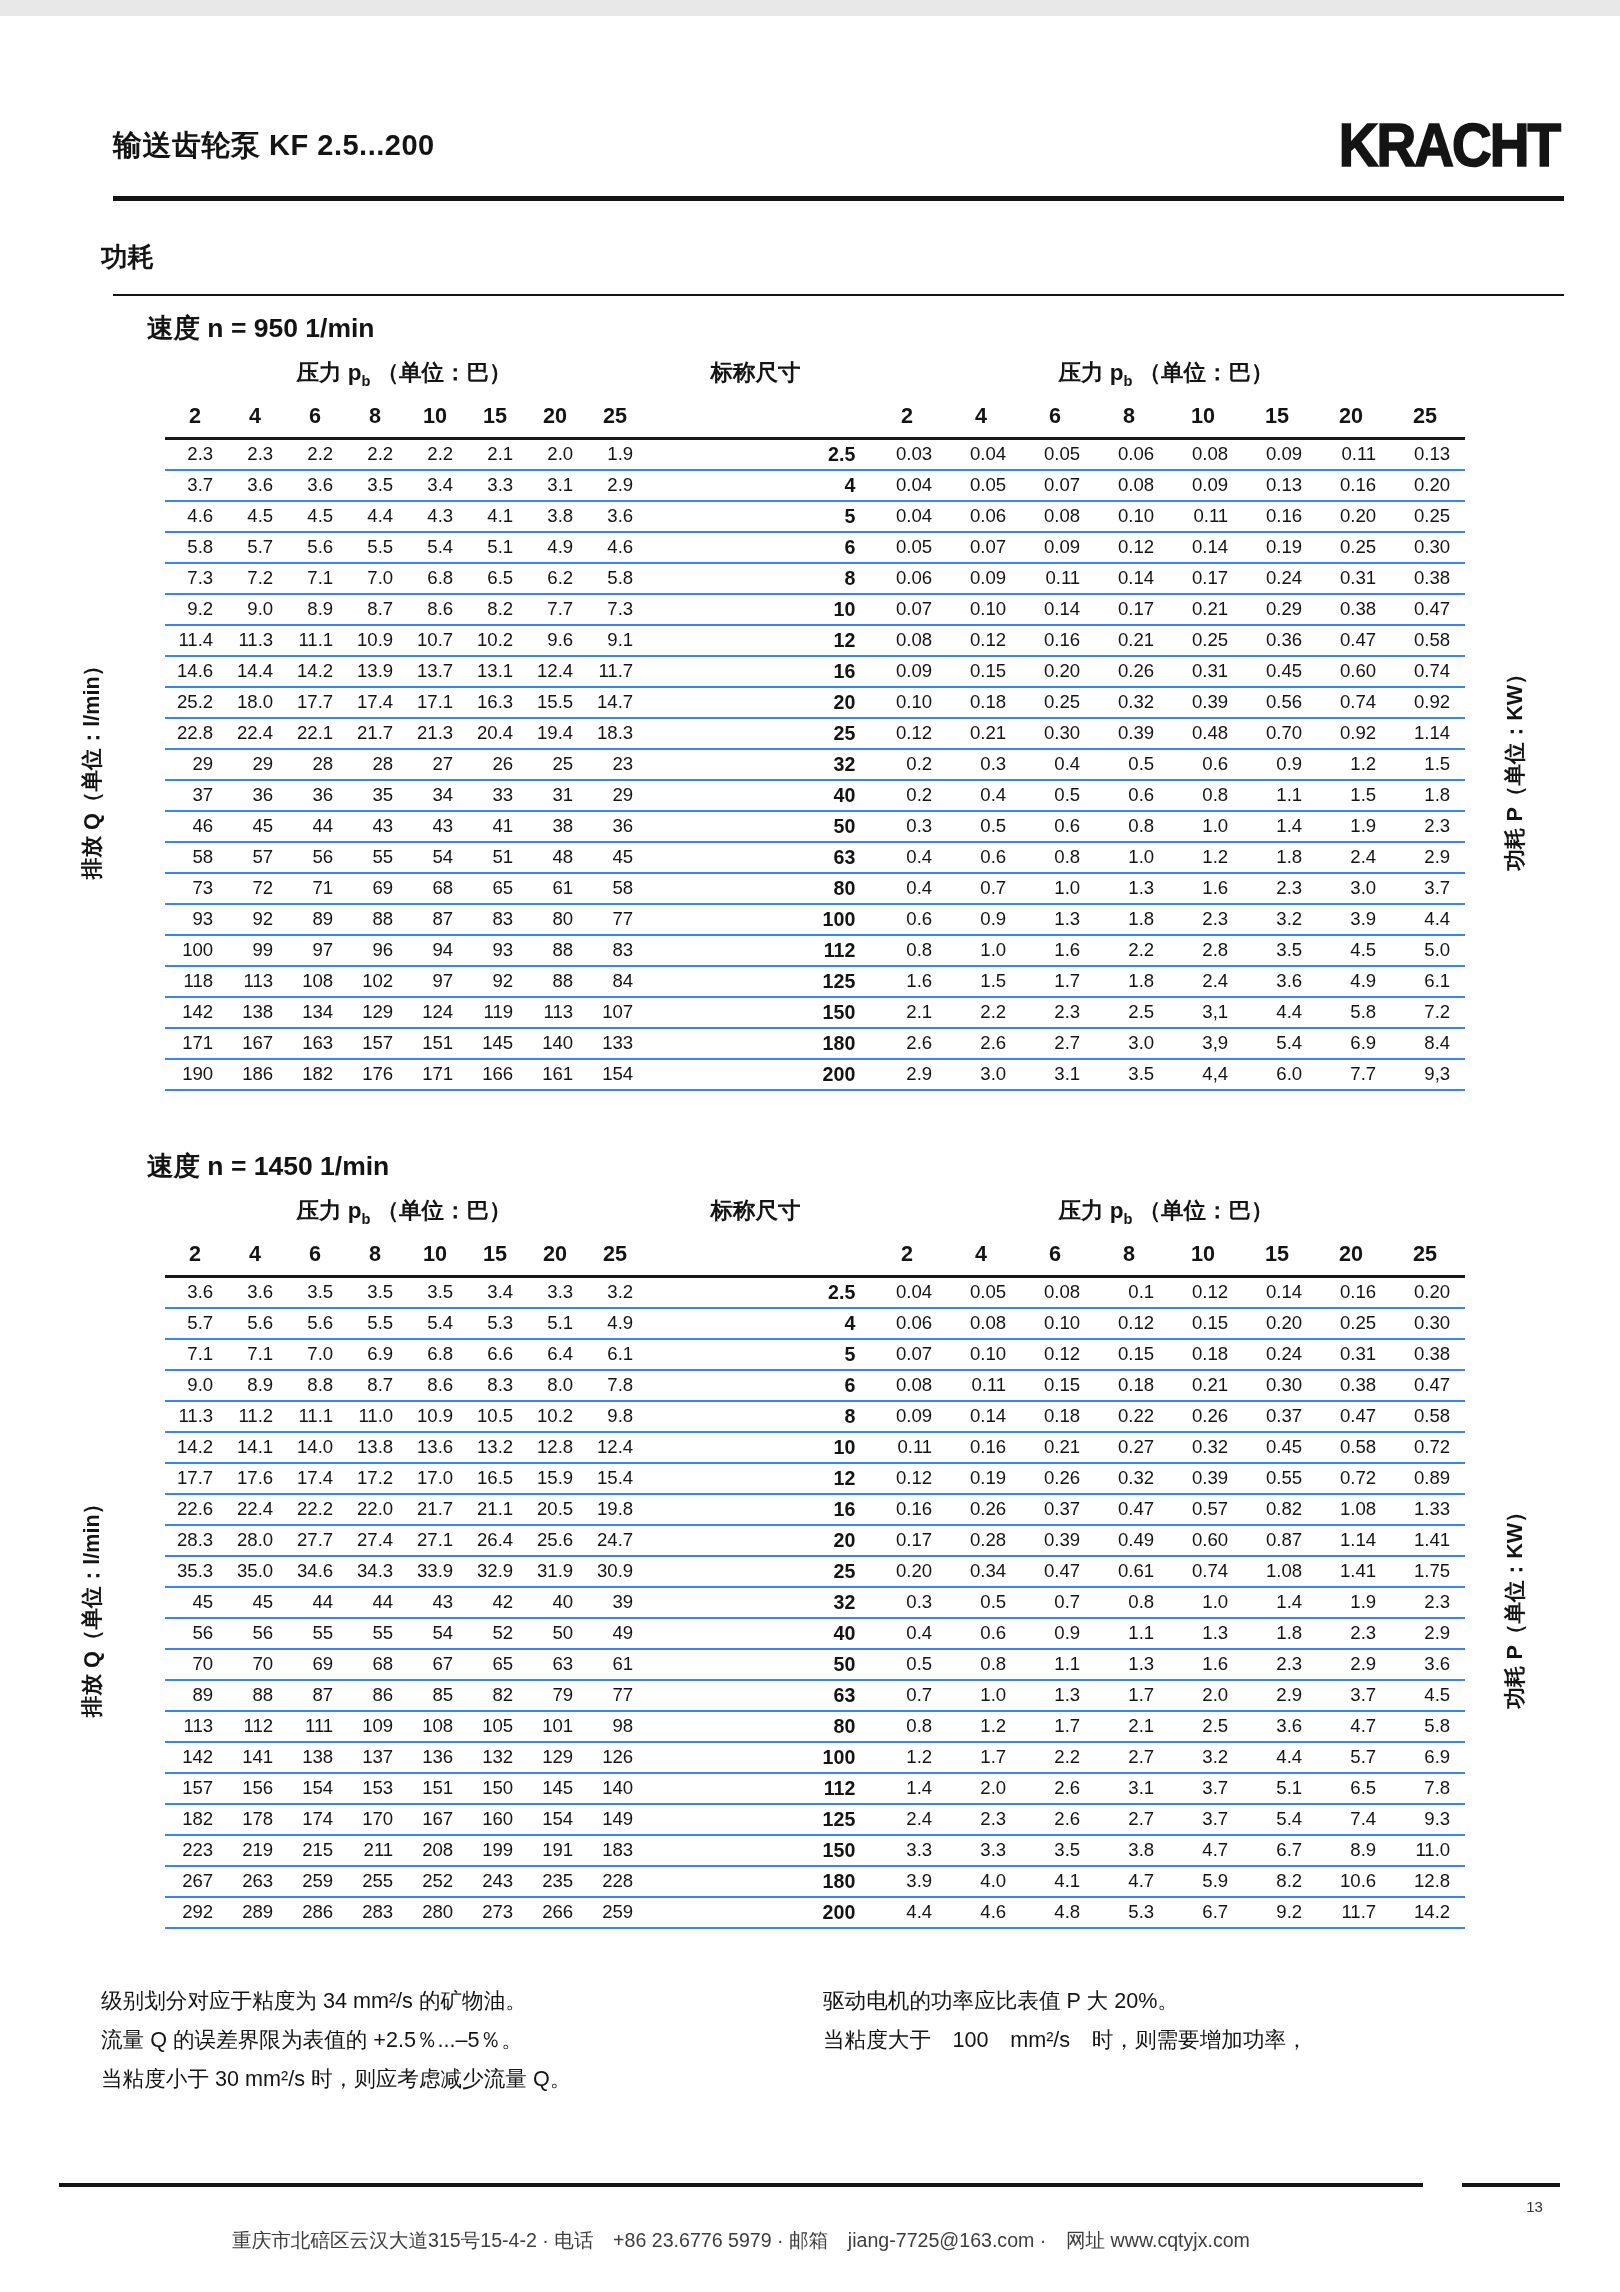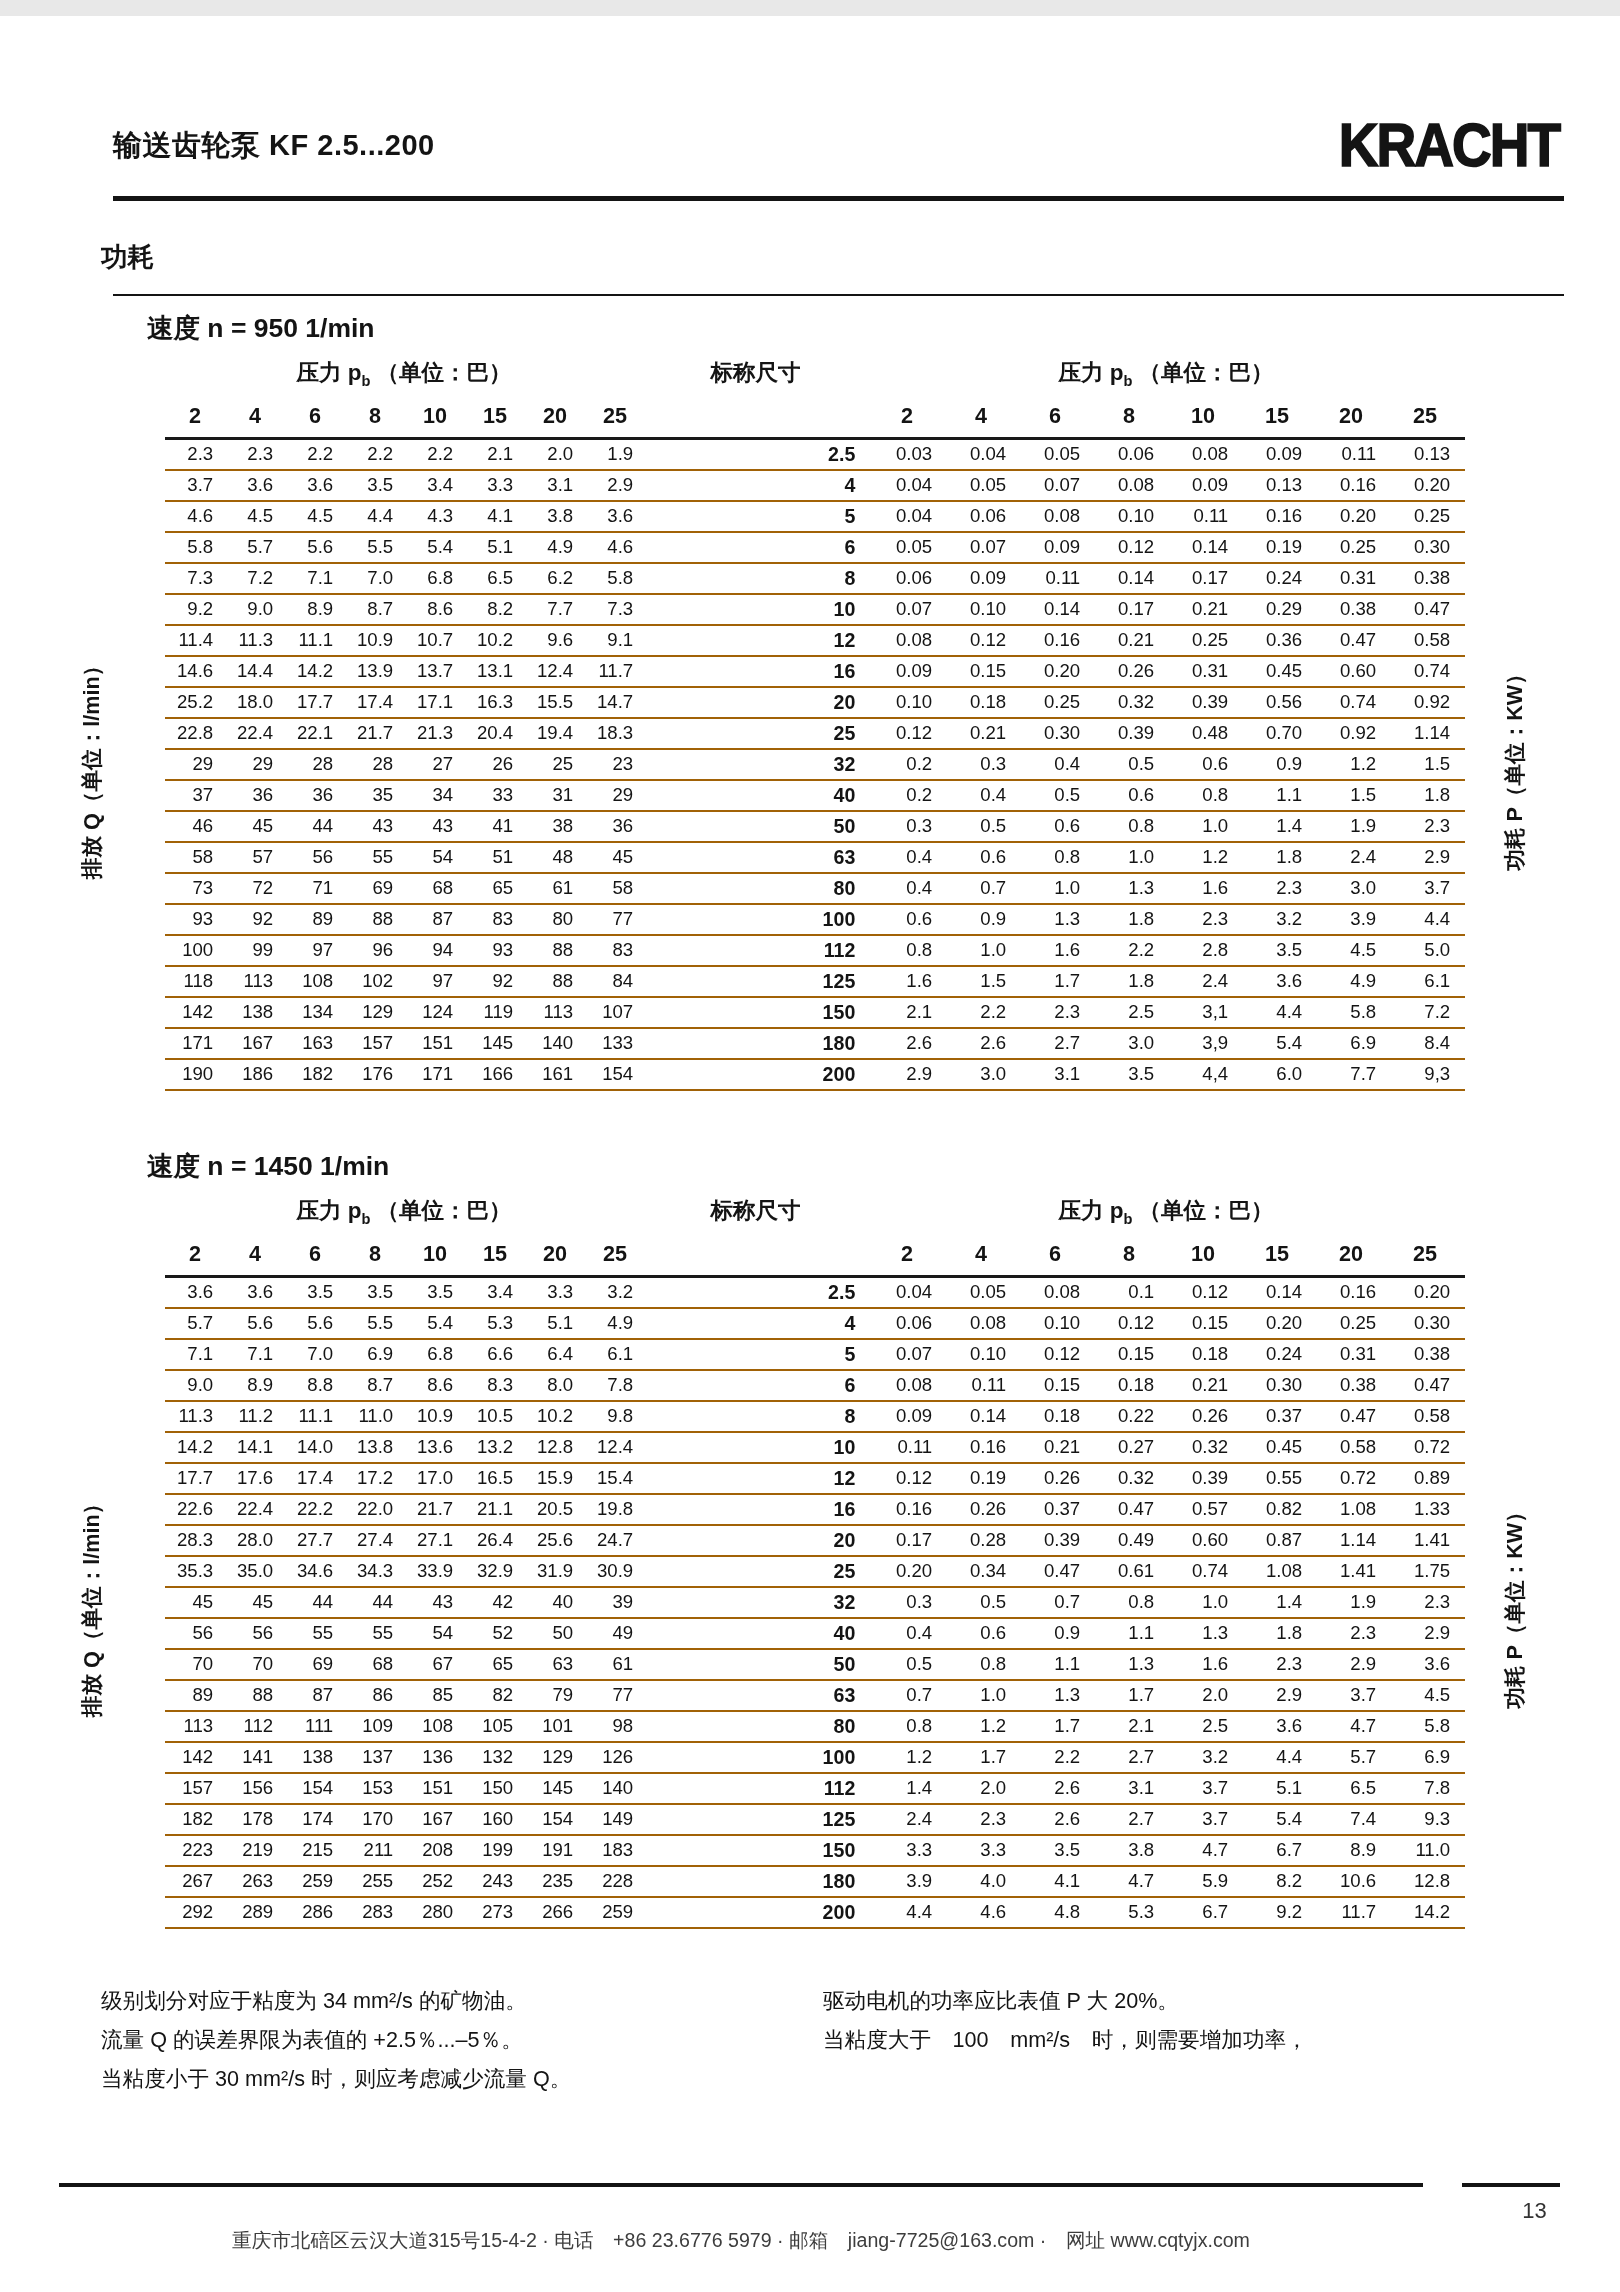--- a/index.html
+++ b/index.html
@@ -22,42 +22,42 @@
   .tsec-0{top:294px;}
   .tsec-1{top:1132px;}
   .speed{position:absolute;left:147px;top:0;margin:0;font-size:26.5px;font-weight:bold;}
   .unitrow{position:absolute;left:165px;top:47px;width:1300px;display:grid;grid-template-columns:478px 225px 596px;}
   .uhdr{text-align:center;font-size:22.5px;font-weight:bold;}
   .uhdr sub{font-size:.65em;}
   .colnums{position:absolute;left:165px;top:88px;width:1300px;}
   .rows{position:absolute;left:165px;top:127px;width:1300px;border-top:3.9px solid #181818;}
   .colnums,.trow{display:grid;grid-template-columns:repeat(8,60px) 225px repeat(8,74px);}
   .cnum{text-align:center;font-size:21.6px;font-weight:bold;line-height:35px;}
-  .trow{height:31px;box-sizing:border-box;border-bottom:2px solid #a16207;}
+  .trow{height:31px;box-sizing:border-box;border-bottom:2px solid #3b82f6;}
   .qcell,.pcell{font-size:18.6px;line-height:28px;text-align:right;padding-right:11.8px;}
   .scell{font-size:19.6px;line-height:28px;font-weight:bold;text-align:right;padding-right:14.7px;}
   .vlabel{position:absolute;white-space:nowrap;font-size:21.6px;font-weight:bold;
           transform:translate(-50%,-50%) rotate(-90deg);}
   .vl-left{left:91px;top:457px;}
   .vl-right{left:1514px;top:457px;}
 
   
   .notes{position:absolute;top:1965px;font-size:21.6px;line-height:39px;}
   .notes-left{left:101px;width:706px;}
   .notes-right{left:823px;width:686px;}
 
   
   .rule-footer{left:59px;top:2167px;width:1364px;height:3.9px;}
   .rule-footer-short{left:1462px;top:2167px;width:98px;height:3.9px;}
   .foot-company{position:absolute;left:59px;top:2178px;width:1364px;text-align:center;
                 font-size:20.6px;color:#3d3d3d;}
   .foot-address{position:absolute;left:59px;top:2211px;width:1364px;text-align:center;
                 font-size:19.6px;color:#3d3d3d;}
   .page-num{position:absolute;left:1509px;top:2182px;width:51px;text-align:center;
-            font-size:22px;color:#333;}
+            font-size:15px;color:#333;}
 </style>
 </head>
 <body>
 
 <div class="page">
 
   <div class="doc-title">输送齿轮泵 KF 2.5...200</div>
   <div class="brand">KRACHT</div>
   <div class="hrule rule-header"></div>
 

